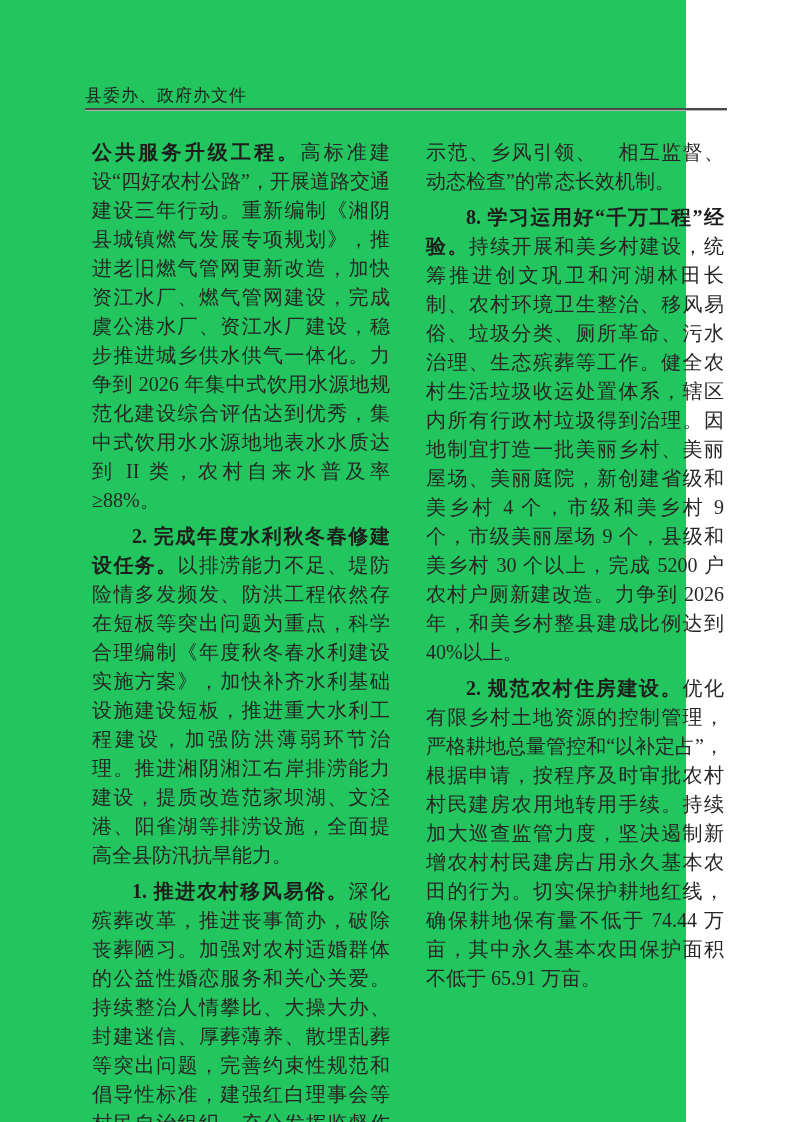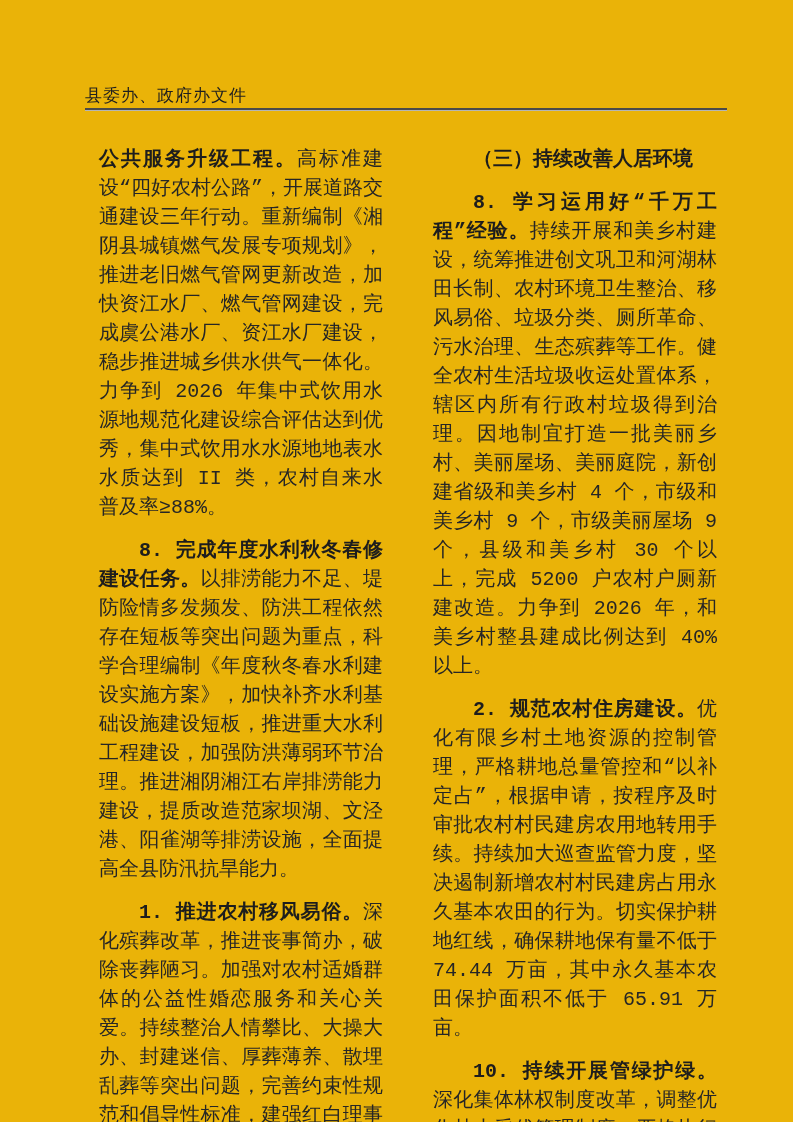--- a/index.html
+++ b/index.html
@@ -5,23 +5,23 @@
   html, body {
     margin: 0;
     padding: 0;
     width: 793px;
     height: 1122px;
     background: #ffffff;
     overflow: hidden;
   }
   .page {
     position: relative;
-    width: 793px;
+    width: 686px;
     height: 1122px;
-    background: #eab308;
+    background: #22c55e;
     font-family: "Liberation Serif", "DejaVu Serif", serif;
     color: #262626;
   }
   .doc-header {
     position: absolute;
     left: 85px;
     top: 84px;
     font-family: "Liberation Sans", "DejaVu Sans", sans-serif;
     font-size: 17px;
     letter-spacing: 1px;
@@ -41,48 +41,46 @@
     left: 85px;
     top: 131px;
     width: 646px;
     display: flex;
     gap: 22px;
   }
   .column {
     width: 312px;
   }
   .para {
-    margin: 14px;
+    margin: 7px;
     font-size: 20px;
     line-height: 29px;
     text-align: justify;
     text-justify: inter-ideograph;
     color: #262626;
-    font-family: Liberation Mono, monospace;
   }
   .para.indent {
     text-indent: 2em;
   }
   .run.bold {
     font-weight: bold;
     color: #1d1d1d;
   }
 </style>
 </head>
 <body>
 
 <div class="page">
   <div class="doc-header">县委办、政府办文件</div>
   <div class="header-rule"></div>
   <div class="columns">
     <div class="column">
         <p class="para"><span class="run bold">公共服务升级工程。</span><span class="run">高标准建设“四好农村公路”，开展道路交通建设三年行动。重新编制《湘阴县城镇燃气发展专项规划》，推进老旧燃气管网更新改造，加快资江水厂、燃气管网建设，完成虞公港水厂、资江水厂建设，稳步推进城乡供水供气一体化。力争到 2026 年集中式饮用水源地规范化建设综合评估达到优秀，集中式饮用水水源地地表水水质达到 II 类，农村自来水普及率≥88%。</span></p>
-        <p class="para indent"><span class="run bold">8. 完成年度水利秋冬春修建设任务。</span><span class="run">以排涝能力不足、堤防险情多发频发、防洪工程依然存在短板等突出问题为重点，科学合理编制《年度秋冬春水利建设实施方案》，加快补齐水利基础设施建设短板，推进重大水利工程建设，加强防洪薄弱环节治理。推进湘阴湘江右岸排涝能力建设，提质改造范家坝湖、文泾港、阳雀湖等排涝设施，全面提高全县防汛抗旱能力。</span></p>
+        <p class="para indent"><span class="run bold">2. 完成年度水利秋冬春修建设任务。</span><span class="run">以排涝能力不足、堤防险情多发频发、防洪工程依然存在短板等突出问题为重点，科学合理编制《年度秋冬春水利建设实施方案》，加快补齐水利基础设施建设短板，推进重大水利工程建设，加强防洪薄弱环节治理。推进湘阴湘江右岸排涝能力建设，提质改造范家坝湖、文泾港、阳雀湖等排涝设施，全面提高全县防汛抗旱能力。</span></p>
         <p class="para indent"><span class="run bold">1. 推进农村移风易俗。</span><span class="run">深化殡葬改革，推进丧事简办，破除丧葬陋习。加强对农村适婚群体的公益性婚恋服务和关心关爱。持续整治人情攀比、大操大办、封建迷信、厚葬薄养、散埋乱葬等突出问题，完善约束性规范和倡导性标准，建强红白理事会等村民自治组织，充分发挥监督作用，着力构建“自我约束、　党员带头、乡友</span></p>
       </div>
     <div class="column">
-        <p class="para indent"><span class="run bold">（三）持续改善人居环境</span></p>
+        <p class="para"><span class="run">示范、乡风引领、　相互监督、动态检查”的常态长效机制。</span></p>
         <p class="para indent"><span class="run bold">8. 学习运用好“千万工程”经验。</span><span class="run">持续开展和美乡村建设，统筹推进创文巩卫和河湖林田长制、农村环境卫生整治、移风易俗、垃圾分类、厕所革命、污水治理、生态殡葬等工作。健全农村生活垃圾收运处置体系，辖区内所有行政村垃圾得到治理。因地制宜打造一批美丽乡村、美丽屋场、美丽庭院，新创建省级和美乡村 4 个，市级和美乡村 9 个，市级美丽屋场 9 个，县级和美乡村 30 个以上，完成 5200 户农村户厕新建改造。力争到 2026 年，和美乡村整县建成比例达到 40%以上。</span></p>
         <p class="para indent"><span class="run bold">2. 规范农村住房建设。</span><span class="run">优化有限乡村土地资源的控制管理，严格耕地总量管控和“以补定占”，根据申请，按程序及时审批农村村民建房农用地转用手续。持续加大巡查监管力度，坚决遏制新增农村村民建房占用永久基本农田的行为。切实保护耕地红线，确保耕地保有量不低于 74.44 万亩，其中永久基本农田保护面积不低于 65.91 万亩。</span></p>
-        <p class="para indent"><span class="run bold">10. 持续开展管绿护绿。</span><span class="run">深化集体林权制度改革，调整优化林木采伐管理制度，严格执行林地用途管制和</span></p>
       </div>
   </div>
 </div>
 
 </body></html>

